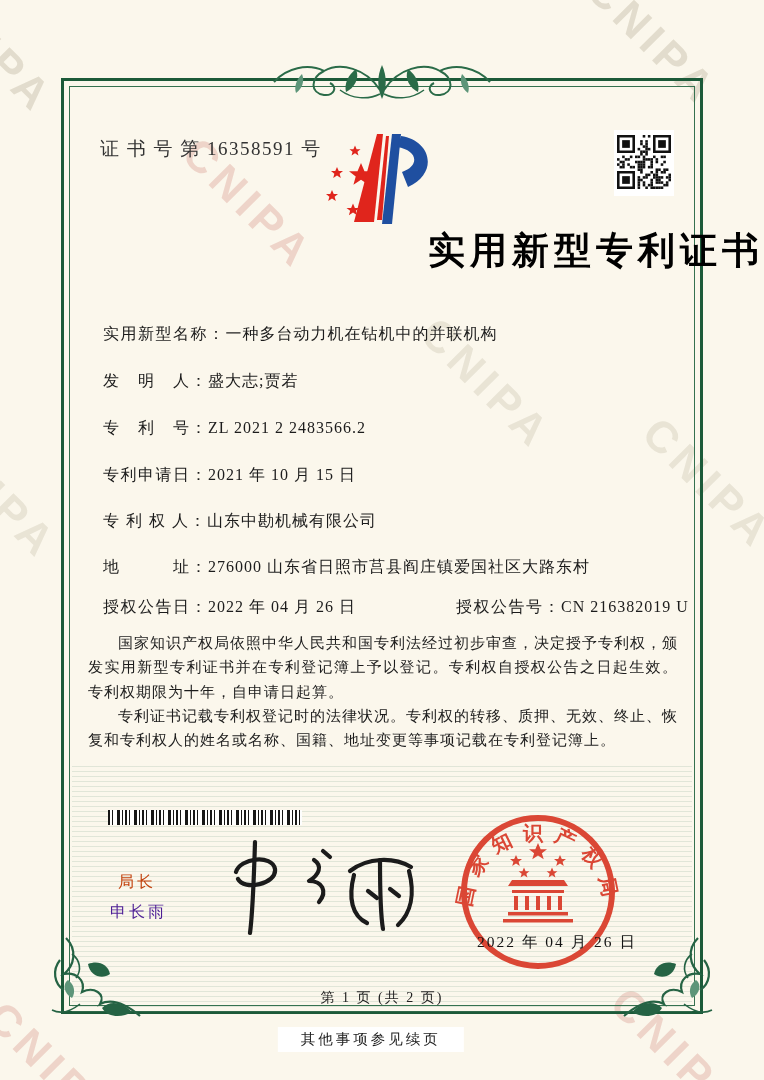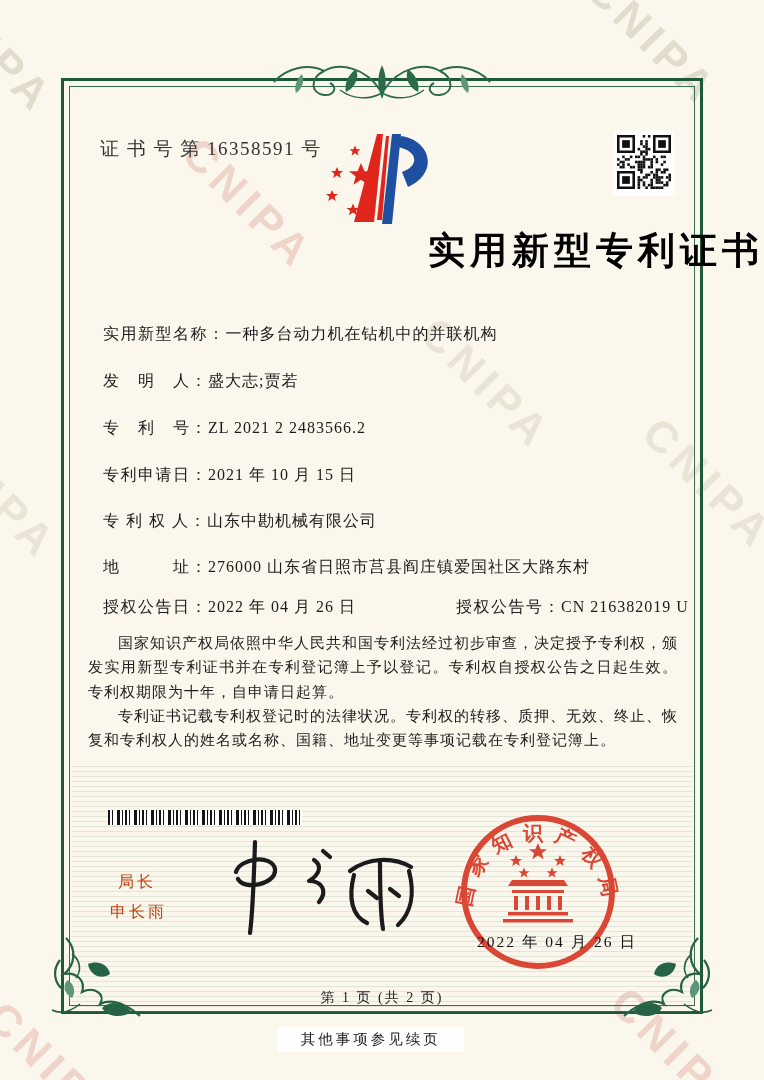--- a/index.html
+++ b/index.html
@@ -51,21 +51,21 @@
   .paras { position:absolute; left:88px; top:631px; width:590px; font-size:15px;
     line-height:24.3px; color:#1c1c1c; letter-spacing:1px; text-align:justify; z-index:3; }
   .paras p { text-indent:2em; }
   .barcode { position:absolute; left:108px; top:810px; width:194px; height:15px; z-index:3;
     background:repeating-linear-gradient(90deg,
       #151515 0 2px, #fdfdfd 2px 4px, #151515 4px 5px, #fdfdfd 5px 9px,
       #151515 9px 12px, #fdfdfd 12px 14px, #151515 14px 15px, #fdfdfd 15px 17px); }
   .comm-title { position:absolute; left:118px; top:872px; font-size:16px; letter-spacing:3px;
     color:#c2410c; z-index:3; }
   .comm-name  { position:absolute; left:110px; top:902px; font-size:16px; letter-spacing:3px;
-    color:#c2410c; z-index:3; }
+    color:#4c1d95; z-index:3; }
   .signature { position:absolute; left:222px; top:836px; width:212px; height:102px; z-index:4; }
   .seal { position:absolute; left:448px; top:802px; width:180px; height:180px; z-index:5;
     opacity:.93; }
   .seal-date { position:absolute; left:477px; top:932px; font-size:15.5px; letter-spacing:2px;
     color:#141414; z-index:6; white-space:nowrap; }
   .pagination { position:absolute; left:0; top:989px; width:100%; text-align:center;
     font-size:14px; letter-spacing:2px; color:#222; z-index:3; }
   .continuation { position:absolute; left:50%; top:1027px; transform:translateX(-56%);
     background:#ffffff; padding:3px 23px; font-size:14.5px; letter-spacing:3px;
     color:#1c1c1c; z-index:3; white-space:nowrap; }

